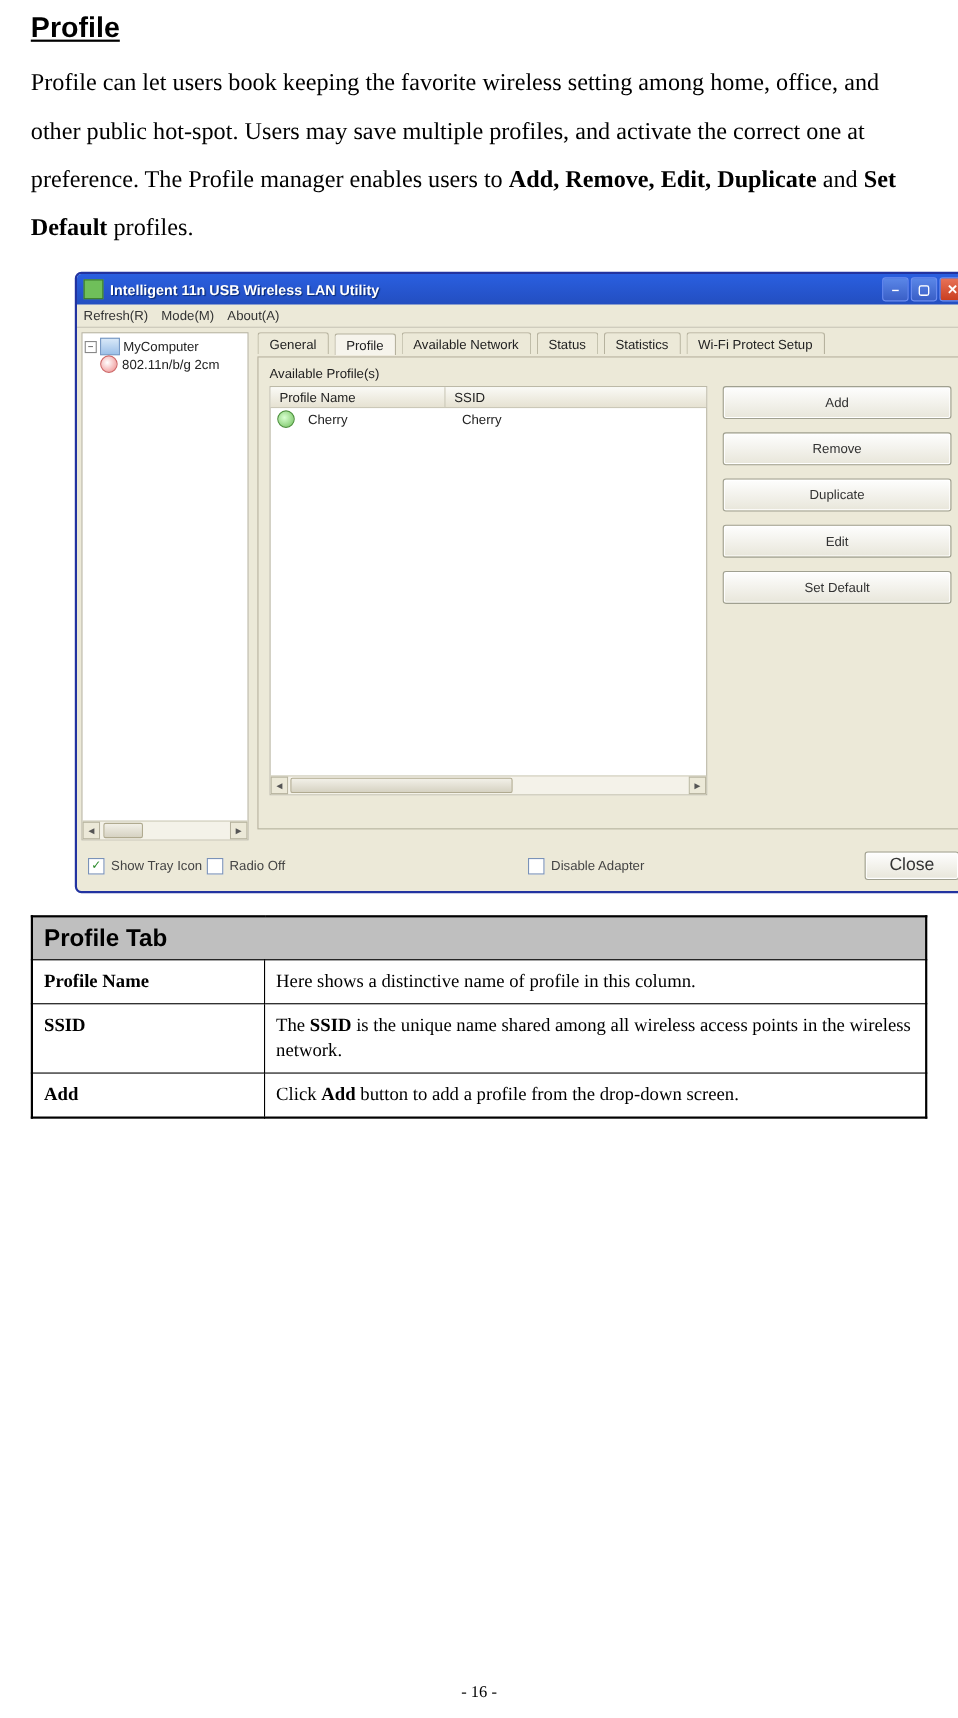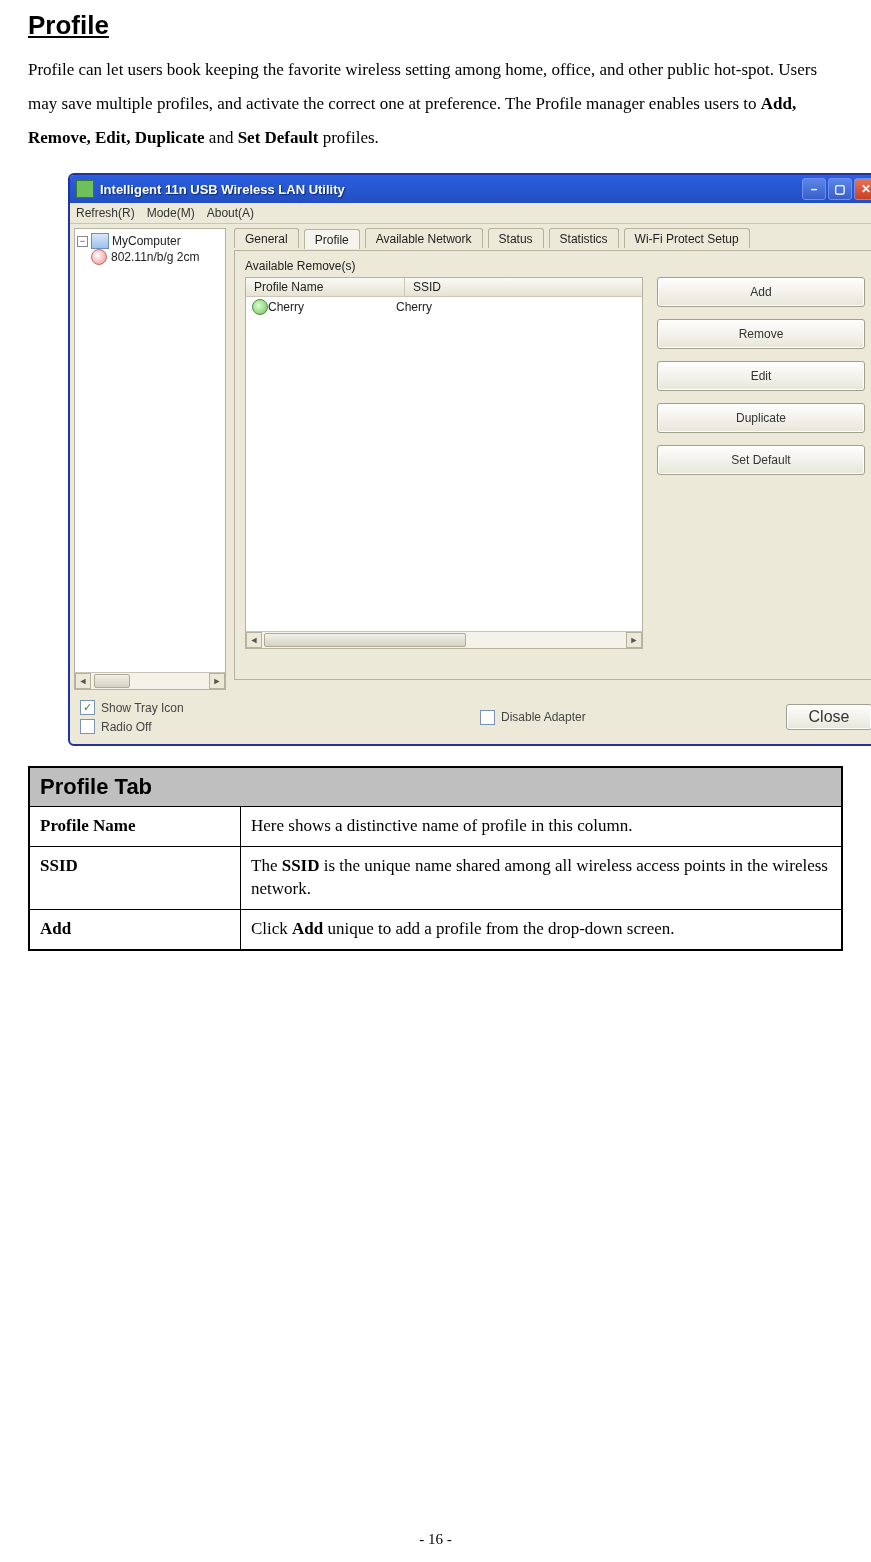--- a/index.html
+++ b/index.html
@@ -17,21 +17,21 @@
     position: relative;
   }
   .h1 {
     font-family: Arial, Helvetica, sans-serif;
     font-size: 26px;
     font-weight: bold;
     text-decoration: underline;
     margin: 0 0 12px 0;
   }
   .intro {
-    font-size: 17px;
+    font-size: 22px;
     line-height: 2;
     margin-bottom: 18px;
   }
   .intro b { font-weight: bold; }
 
   
   .xp-window {
     width: 812px;
     border: 2px solid #2233a0;
     border-radius: 6px;
@@ -152,21 +152,21 @@
   }
   .plb-head {
     display: flex; border-bottom: 1px solid #cbc8b8;
     background: linear-gradient(#fafaf6,#e6e2d2);
   }
   .plb-head .col {
     padding: 2px 8px; font-size: 12px; border-right: 1px solid #cbc8b8;
   }
   .plb-head .col.name { width: 142px; }
   .plb-head .col.ssid { flex: 1; border-right: none; }
-  .plb-row { display: flex; padding: 2px 6px; align-items: center; gap: 0; }
+  .plb-row { display: flex; padding: 2px 6px; align-items: center; gap: 12px; }
   .plb-row .ico { width: 14px; height: 14px; border-radius: 50%; background: radial-gradient(circle at 40% 40%, #d8ffd0, #6fbf5a); border: 1px solid #4a8f3a; }
   .plb-row .c1 { width: 128px; }
   .plb-row .c2 { flex: 1; }
   .plb-hscroll {
     position: absolute; left: 0; right: 0; bottom: 0; height: 16px;
     background: #ece9d8; border-top: 1px solid #c8c5b6; display: flex;
   }
   .plb-hscroll .arrow {
     width: 16px; height: 16px; background: #ece9d8; border: 1px solid #b6b29e;
     display: flex; align-items: center; justify-content: center; font-size: 9px; color: #555;
@@ -183,21 +183,21 @@
     height: 28px; border: 1px solid #a0a090; border-radius: 3px;
     background: linear-gradient(#fefefe,#e8e6da);
     display: flex; align-items: center; justify-content: center;
     font-size: 12px; color: #333;
     box-shadow: inset 0 0 0 1px #fff;
   }
 
   .xp-footer {
     display: flex; align-items: center; padding: 6px 10px 10px 10px;
   }
-  .xp-checks { display: flex; flex-direction: column; gap: 4px; margin-right: 60px; width: 260px; }
+  .xp-checks { display: flex; flex-direction: row; gap: 4px; margin-right: 60px; width: 260px; }
   .xp-check { display: flex; align-items: center; gap: 6px; font-size: 12px; color: #444; }
   .cb {
     width: 13px; height: 13px; border: 1px solid #7a92b8; background: #fff;
     display: flex; align-items: center; justify-content: center;
   }
   .cb.checked::after { content: "✓"; font-size: 11px; color: #2b8a2b; line-height: 1; }
   .xp-footer .spacer { flex: 1; }
   .xp-close-btn {
     width: 84px; height: 24px;
     border: 1px solid #a0a090; border-radius: 3px;
@@ -296,21 +296,21 @@
       <div class="xp-right">
         <div class="xp-tabs">
           <div class="xp-tab">General</div>
           <div class="xp-tab active">Profile</div>
           <div class="xp-tab">Available Network</div>
           <div class="xp-tab">Status</div>
           <div class="xp-tab">Statistics</div>
           <div class="xp-tab">Wi-Fi Protect Setup</div>
         </div>
         <div class="xp-tab-panel">
-          <div class="group-title">Available Remove(s)</div>
+          <div class="group-title">Available Profile(s)</div>
           <div class="panel-row">
             <div class="profile-listbox">
               <div class="plb-head">
                 <div class="col name">Profile Name</div>
                 <div class="col ssid">SSID</div>
               </div>
               <div class="plb-row">
                 <span class="ico"></span>
                 <span class="c1">Cherry</span>
                 <span class="c2">Cherry</span>
@@ -319,22 +319,22 @@
                 <span class="arrow">◄</span>
                 <span class="track">
                     <span class="thumb"></span>
                   </span>
                 <span class="arrow">►</span>
               </div>
             </div>
             <div class="action-col">
               <div class="xp-button">Add</div>
               <div class="xp-button">Remove</div>
+              <div class="xp-button">Duplicate</div>
               <div class="xp-button">Edit</div>
-              <div class="xp-button">Duplicate</div>
               <div class="xp-button">Set Default</div>
             </div>
           </div>
         </div>
       </div>
     </div>
 
     <div class="xp-footer">
       <div class="xp-checks">
         <div class="xp-check">
@@ -366,20 +366,20 @@
     </tr>
     <tr>
       <td class="key">SSID</td>
       <td>
         <span>The </span><span class="b">SSID</span><span> is the unique name shared among all wireless access points in the wireless network.</span>
       </td>
     </tr>
     <tr>
       <td class="key">Add</td>
       <td>
-        <span>Click </span><span class="b">Add</span><span> unique to add a profile from the drop-down screen.</span>
+        <span>Click </span><span class="b">Add</span><span> button to add a profile from the drop-down screen.</span>
       </td>
     </tr>
   </tbody>
     </table>
 
   <div class="page-num">- 16 -</div>
 </div>
 
 </body></html>

